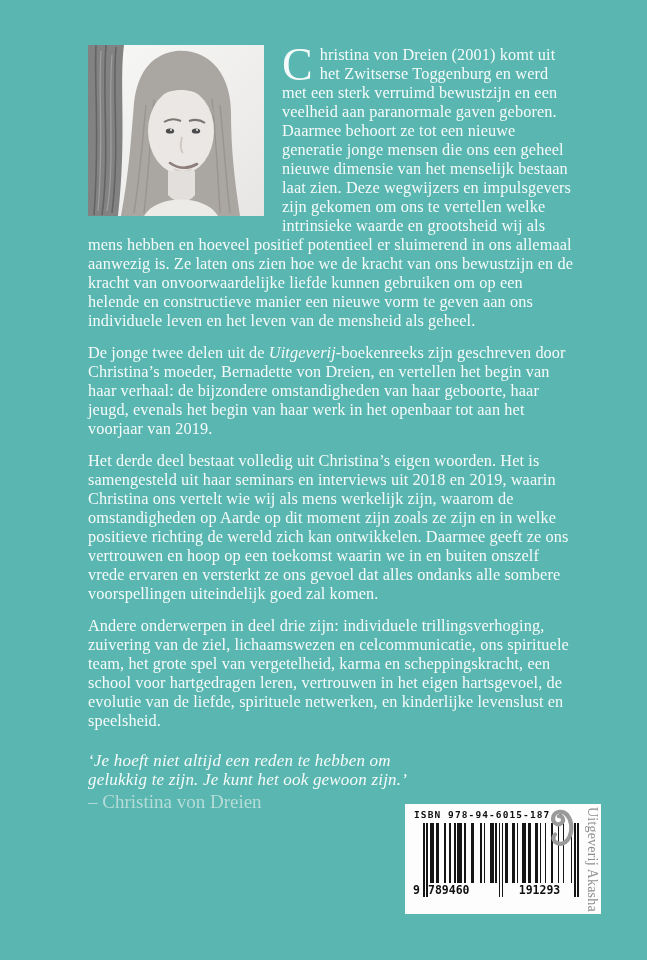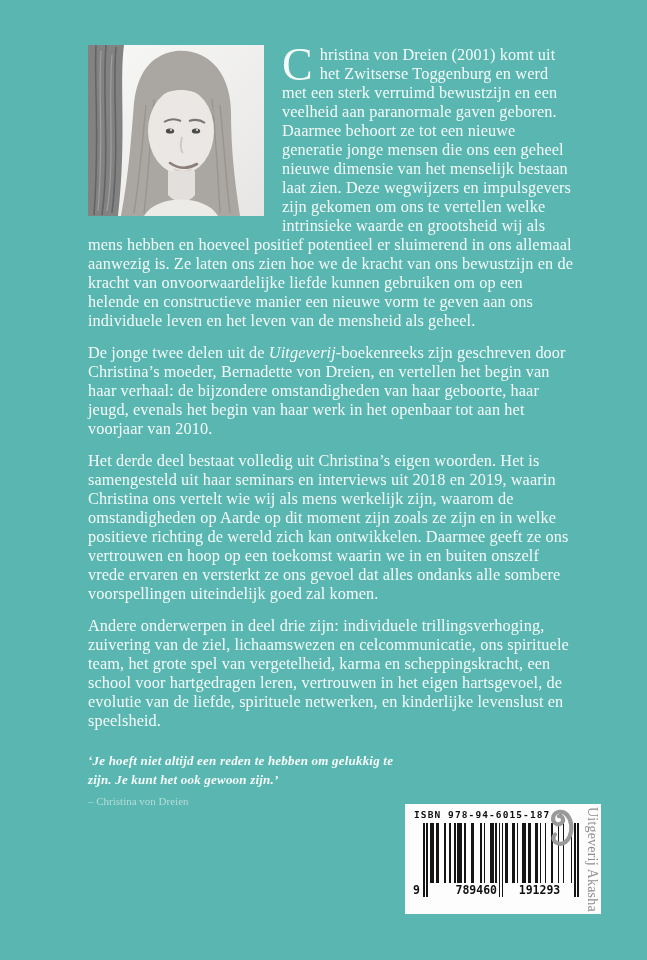--- a/index.html
+++ b/index.html
@@ -41,27 +41,27 @@
     padding:1px 7px 0 0;
     font-weight:normal;
   }
   .italic{ font-style:italic; }
   
   .quote-block{
     position:absolute; left:88px; top:752px; width:330px;
     color:var(--ink);
   }
   .quote-text{
-    font-style:italic; font-weight:bold;
-    font-size:13px; line-height:18.6px;
+    font-style:italic; font-weight:normal;
+    font-size:17px; line-height:18.6px;
     letter-spacing:.2px;
   }
   .quote-attribution{
     margin-top:3px;
-    font-size:11px; line-height:19px;
+    font-size:19px; line-height:19px;
     color:var(--muted);
   }
   
   .isbn-box{
     position:absolute; left:405px; top:804px;
     width:196px; height:110px;
     background:var(--boxbg);
   }
   .isbn-label{
     position:absolute; left:9px; top:5px;
@@ -72,21 +72,21 @@
   }
   .barcode-wrap{ position:absolute; left:8px; top:19px; width:170px; height:90px; }
   .barcode-svg{ position:absolute; left:10px; top:0; width:156px; height:74px; }
   .bc-digit{
     position:absolute; top:61px;
     font-family:"DejaVu Sans Mono", monospace;
     font-size:11.5px; font-weight:bold; color:#101010;
     line-height:13px;
   }
   .bc-first{ left:0; }
-  .bc-g1{ left:15px; width:69px; text-align:right; background:var(--boxbg); }
+  .bc-g1{ left:15px; width:69px; text-align:left; background:var(--boxbg); }
   .bc-g2{ left:92px; width:69px; text-align:center; background:var(--boxbg); }
   .akasha-logo{ position:absolute; left:138px; top:5px; width:34px; height:40px; }
   .publisher-vertical{
     position:absolute; left:195px; top:3px;
     width:104px; height:15px;
     transform:rotate(90deg); transform-origin:0 0;
     font-family:"Liberation Serif", serif;
     font-size:14px; color:#8f8f8f;
     letter-spacing:.2px; white-space:nowrap;
     text-align:center;
@@ -131,21 +131,21 @@
       <path d="M80 126 L80 150 C88 159 100 159 107 150 L107 126 Z" fill="#e3dfdc"></path>
       <path d="M56 171 C68 149 118 149 130 171 Z" fill="#edebe8"></path>
 
       <path fill="#828282" d="M0 0 L36 0 C31 38 39 92 30 171 L0 171 Z"></path>
       <path fill="none" stroke="#5d5d5d" stroke-width="1.6" d="M8 0 C6 40 12 90 6 170 M18 0 C14 50 22 110 14 170 M28 2 C24 48 32 100 24 168" opacity=".8"></path>
       <path fill="none" stroke="#a8a8a8" stroke-width="1.2" d="M13 6 C10 46 16 96 10 166 M24 10 C20 56 27 116 19 166" opacity=".8"></path>
     </svg>
 
     <p><span class="dropcap">C</span><span>hristina von Dreien (2001) komt uit het Zwitserse Toggenburg en werd met een sterk verruimd bewustzijn en een veelheid aan paranormale gaven geboren. Daarmee behoort ze tot een nieuwe generatie jonge mensen die ons een geheel nieuwe dimensie van het menselijk bestaan laat zien. Deze wegwijzers en impulsgevers zijn gekomen om ons te vertellen welke intrinsieke waarde en grootsheid wij als mens hebben en hoeveel positief potentieel er sluimerend in ons allemaal aanwezig is. Ze laten ons zien hoe we de kracht van ons bewustzijn en de kracht van onvoorwaardelijke liefde kunnen gebruiken om op een helende en constructieve manier een nieuwe vorm te geven aan ons individuele leven en het leven van de mensheid als geheel.</span></p>
 
-    <p><span>De jonge twee delen uit de </span><span class="italic">Uitgeverij</span><span>-boekenreeks zijn geschreven door Christina’s moeder, Bernadette von Dreien, en vertellen het begin van haar verhaal: de bijzondere omstandigheden van haar geboorte, haar jeugd, evenals het begin van haar werk in het openbaar tot aan het voorjaar van 2010.</span></p>
+    <p><span>De jonge twee delen uit de </span><span class="italic">Uitgeverij</span><span>-boekenreeks zijn geschreven door Christina’s moeder, Bernadette von Dreien, en vertellen het begin van haar verhaal: de bijzondere omstandigheden van haar geboorte, haar jeugd, evenals het begin van haar werk in het openbaar tot aan het voorjaar van 2019.</span></p>
 
     <p>Het derde deel bestaat volledig uit Christina’s eigen woorden. Het is samengesteld uit haar seminars en interviews uit 2018 en 2019, waarin Christina ons vertelt wie wij als mens werkelijk zijn, waarom de omstandigheden op Aarde op dit moment zijn zoals ze zijn en in welke positieve richting de wereld zich kan ontwikkelen. Daarmee geeft ze ons vertrouwen en hoop op een toekomst waarin we in en buiten onszelf vrede ervaren en versterkt ze ons gevoel dat alles ondanks alle sombere voorspellingen uiteindelijk goed zal komen.</p>
 
     <p>Andere onderwerpen in deel drie zijn: individuele trillingsverhoging, zuivering van de ziel, lichaamswezen en celcommunicatie, ons spirituele team, het grote spel van vergetelheid, karma en scheppingskracht, een school voor hartgedragen leren, vertrouwen in het eigen hartsgevoel, de evolutie van de liefde, spirituele netwerken, en kinderlijke levenslust en speelsheid.</p>
   </div>
 
   <div class="quote-block">
     <div class="quote-text">‘Je hoeft niet altijd een reden te hebben om gelukkig te zijn. Je kunt het ook gewoon zijn.’</div>
     <div class="quote-attribution">– Christina von Dreien</div>
   </div>

